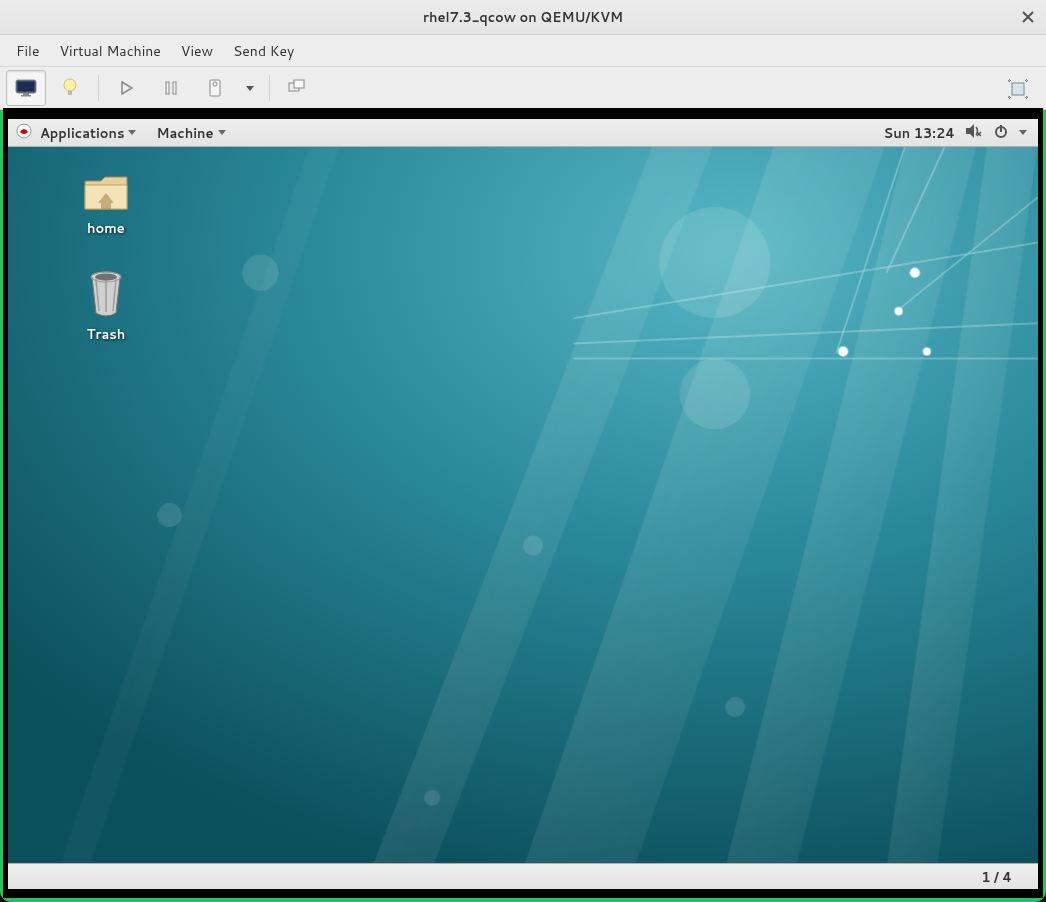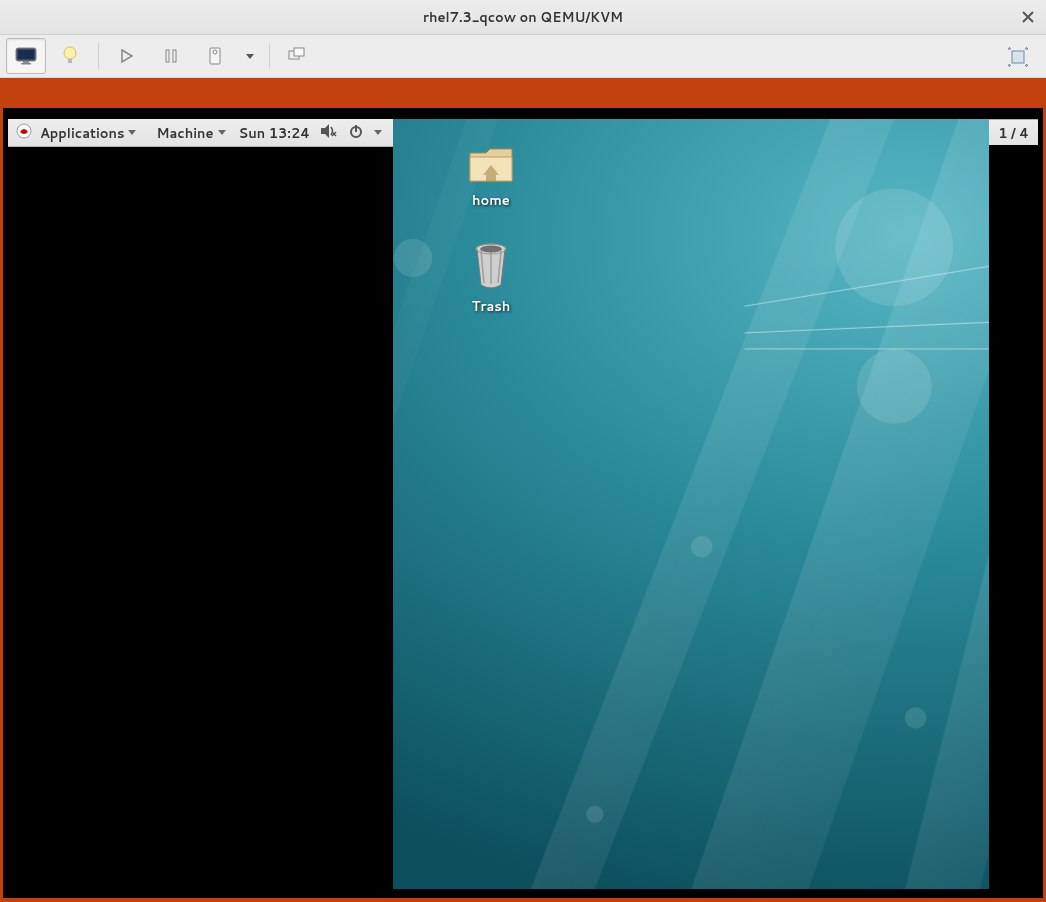--- a/index.html
+++ b/index.html
@@ -10,22 +10,23 @@
     font-family: "Cantarell", "DejaVu Sans", "Liberation Sans", sans-serif;
     background: #000;
     overflow: hidden;
   }
   .window {
     position: absolute;
     left: 0;
     top: 0;
     width: 1046px;
     height: 902px;
-    background: #c2410c;
+    background: #22c55e;
     box-sizing: border-box;
+    border-radius: 11px;
   }
   .titlebar {
     height: 34px;
     background: linear-gradient(#ececec, #e4e4e4);
     border-bottom: 1px solid #cfcfcf;
     display: flex;
     align-items: center;
     justify-content: center;
     position: relative;
     font-size: 13px;
@@ -110,20 +111,21 @@
     top: 108px;
     bottom: 4px;
     border: 5px solid #000;
     box-sizing: border-box;
     background: #000;
   }
   .guest {
     position: absolute;
     left: 0; right: 0; top: 6px; bottom: 4px;
     display: flex;
+    flex-direction: column;
   }
   .gnome-top {
     height: 27px;
     background: linear-gradient(#eeeeee, #e3e3e3);
     border-bottom: 1px solid #b0b0b0;
     display: flex;
     align-items: center;
     padding: 0 6px;
     font-size: 13px;
     color: #333;
@@ -172,40 +174,46 @@
   }
   .desk-icon svg { display: block; margin: 0 auto; }
   .desk-icon .lbl { margin-top: 6px; font-weight: bold; }
   .gnome-bottom {
     height: 25px;
     background: linear-gradient(#eeeeee, #e3e3e3);
     border-top: 1px solid #b0b0b0;
     display: flex;
     align-items: center;
     justify-content: flex-end;
-    padding: 0 9px;
+    padding: 0 26px;
     font-size: 13px;
     font-weight: bold;
     color: #333;
   }
 </style>
 </head>
 <body>
 
 <div class="window">
 
   <div class="titlebar">
     <span>rhel7.3_qcow on QEMU/KVM</span>
     <div class="close-btn">
       <svg width="12" height="12">
           <path d="M1 1 L11 11 M11 1 L1 11" stroke="#555" stroke-width="2" fill="none"></path>
         </svg>
     </div>
   </div>
 
+  <div class="menubar">
+    <div class="menu-item">File</div>
+    <div class="menu-item">Virtual Machine</div>
+    <div class="menu-item">View</div>
+    <div class="menu-item">Send Key</div>
+  </div>
 
   <div class="toolbar">
     <div class="tbtn active">
       <svg width="22" height="18">
         <rect x="1" y="1" width="20" height="13" rx="2" fill="#3a4b6a" stroke="#888"></rect>
         <rect x="3" y="3" width="16" height="9" fill="#1a2c50"></rect>
         <rect x="8" y="14" width="6" height="2" fill="#888"></rect>
         <rect x="6" y="16" width="10" height="1.5" fill="#888"></rect>
       </svg>
     </div>

